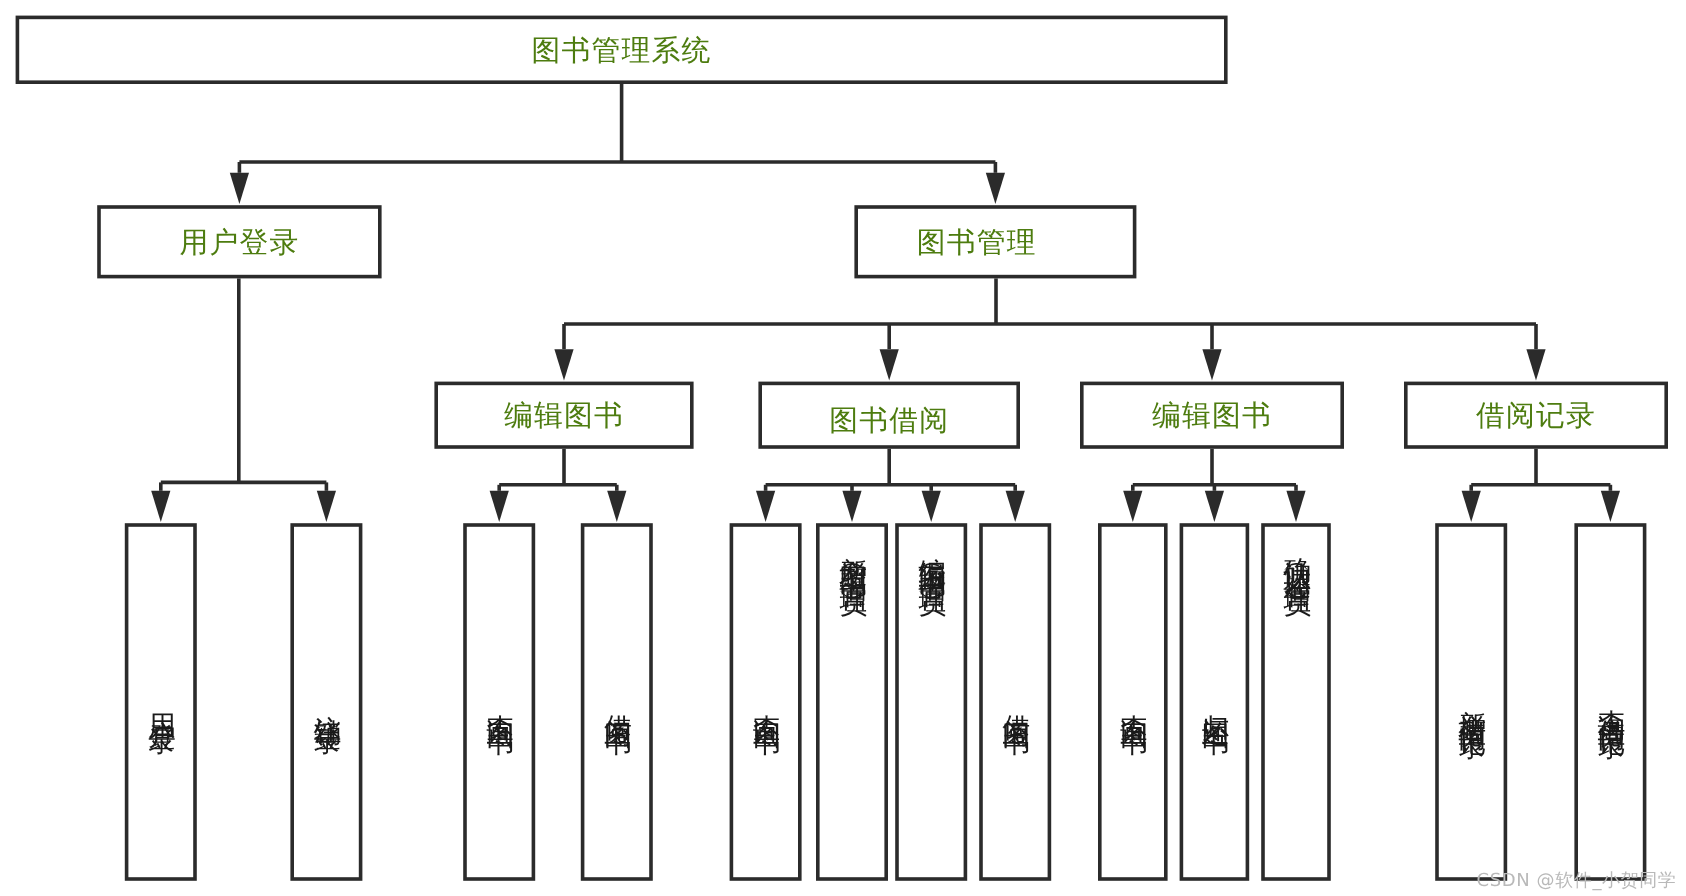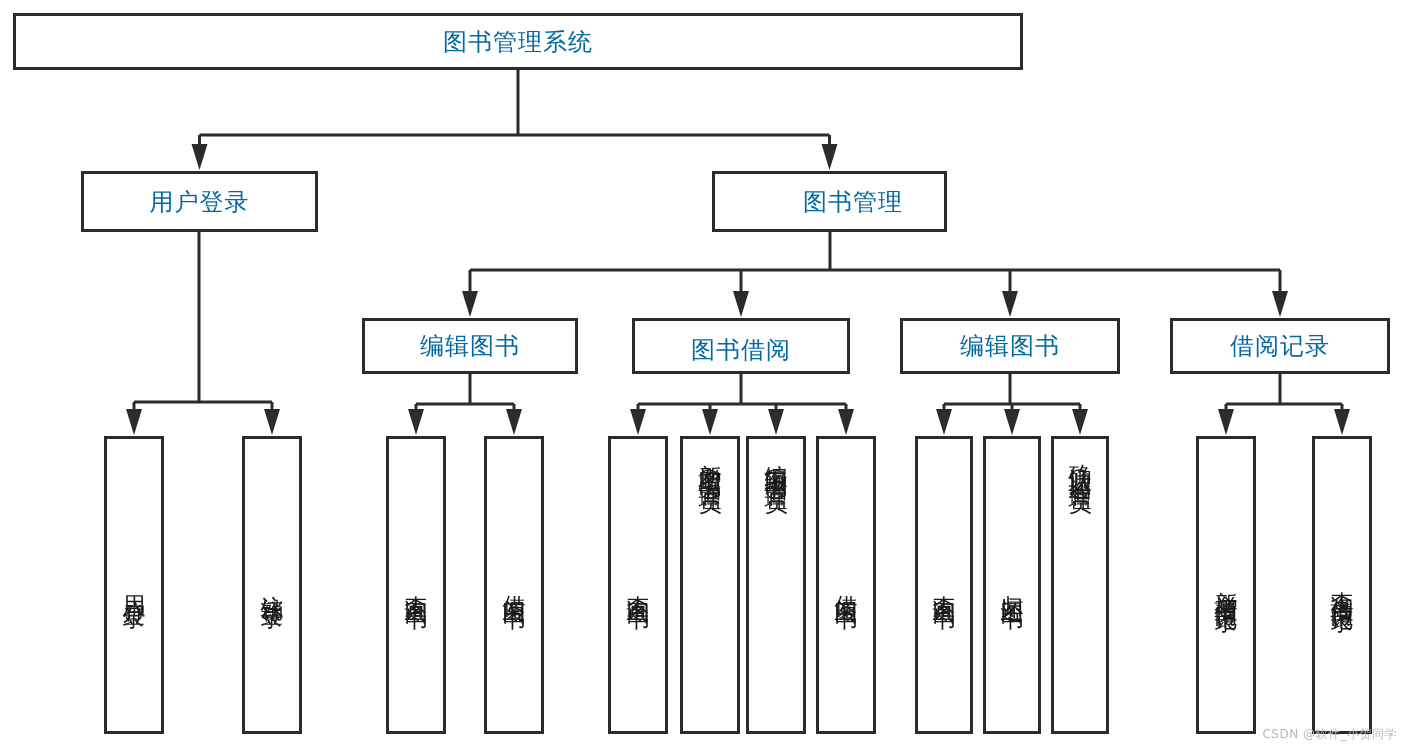--- a/index.html
+++ b/index.html
@@ -60,30 +60,30 @@
   }
   .horizontal-label-wrap {
     position: absolute;
     display: flex;
     align-items: center;
     justify-content: center;
     pointer-events: none;
   }
   .horizontal-label-text {
     font-size: 24px;
-    color: #0369a1;
+    color: #4d7c0f;
     white-space: nowrap;
     letter-spacing: 1px;
     font-family: "DejaVu Sans", "Liberation Sans", sans-serif;
   }
   .watermark {
     position: absolute;
     right: 8px;
     bottom: 4px;
-    font-size: 12px;
+    font-size: 15px;
     color: #b9b9b9;
     letter-spacing: 0.5px;
     white-space: nowrap;
     font-family: "DejaVu Sans", "Liberation Sans", sans-serif;
   }
 </style>
 </head>
 <body>
 
 <div id="diagram-root">
@@ -177,21 +177,21 @@
       <rect class="node-box" x="1313.5" y="437.5" width="57" height="295"></rect>
     </svg>
 
   <div id="label-layer">
       <div class="horizontal-label-wrap" style="left: 13px; top: 13px; width: 1010px; height: 57px;">
         <span class="horizontal-label-text">图书管理系统</span>
       </div>
       <div class="horizontal-label-wrap" style="left: 81px; top: 171px; width: 237px; height: 61px;">
         <span class="horizontal-label-text">用户登录</span>
       </div>
-      <div class="horizontal-label-wrap" style="left: 712px; top: 171px; width: 282px; height: 61px;">
+      <div class="horizontal-label-wrap" style="left: 673px; top: 171px; width: 282px; height: 61px;">
         <span class="horizontal-label-text">图书管理</span>
       </div>
       <div class="horizontal-label-wrap" style="left: 362px; top: 318px; width: 216px; height: 56px;">
         <span class="horizontal-label-text">编辑图书</span>
       </div>
       <div class="horizontal-label-wrap" style="left: 632px; top: 318px; width: 218px; height: 64px;">
         <span class="horizontal-label-text">图书借阅</span>
       </div>
       <div class="horizontal-label-wrap" style="left: 900px; top: 318px; width: 220px; height: 56px;">
         <span class="horizontal-label-text">编辑图书</span>

